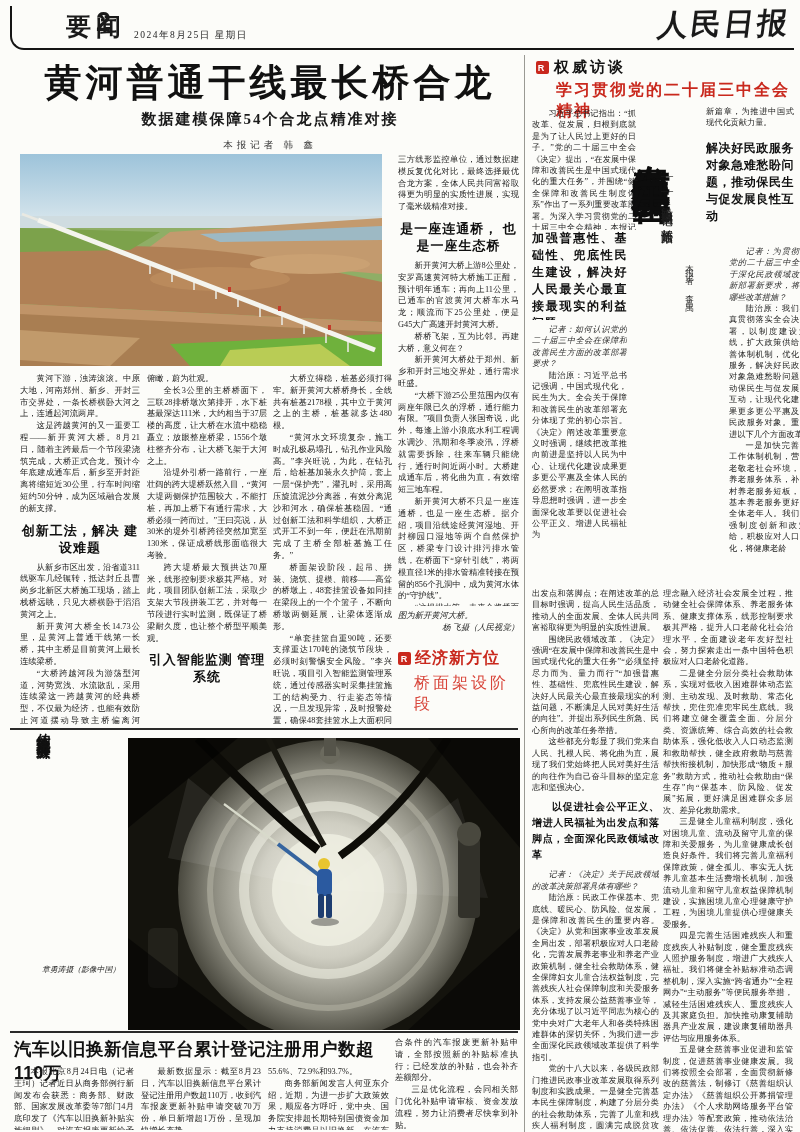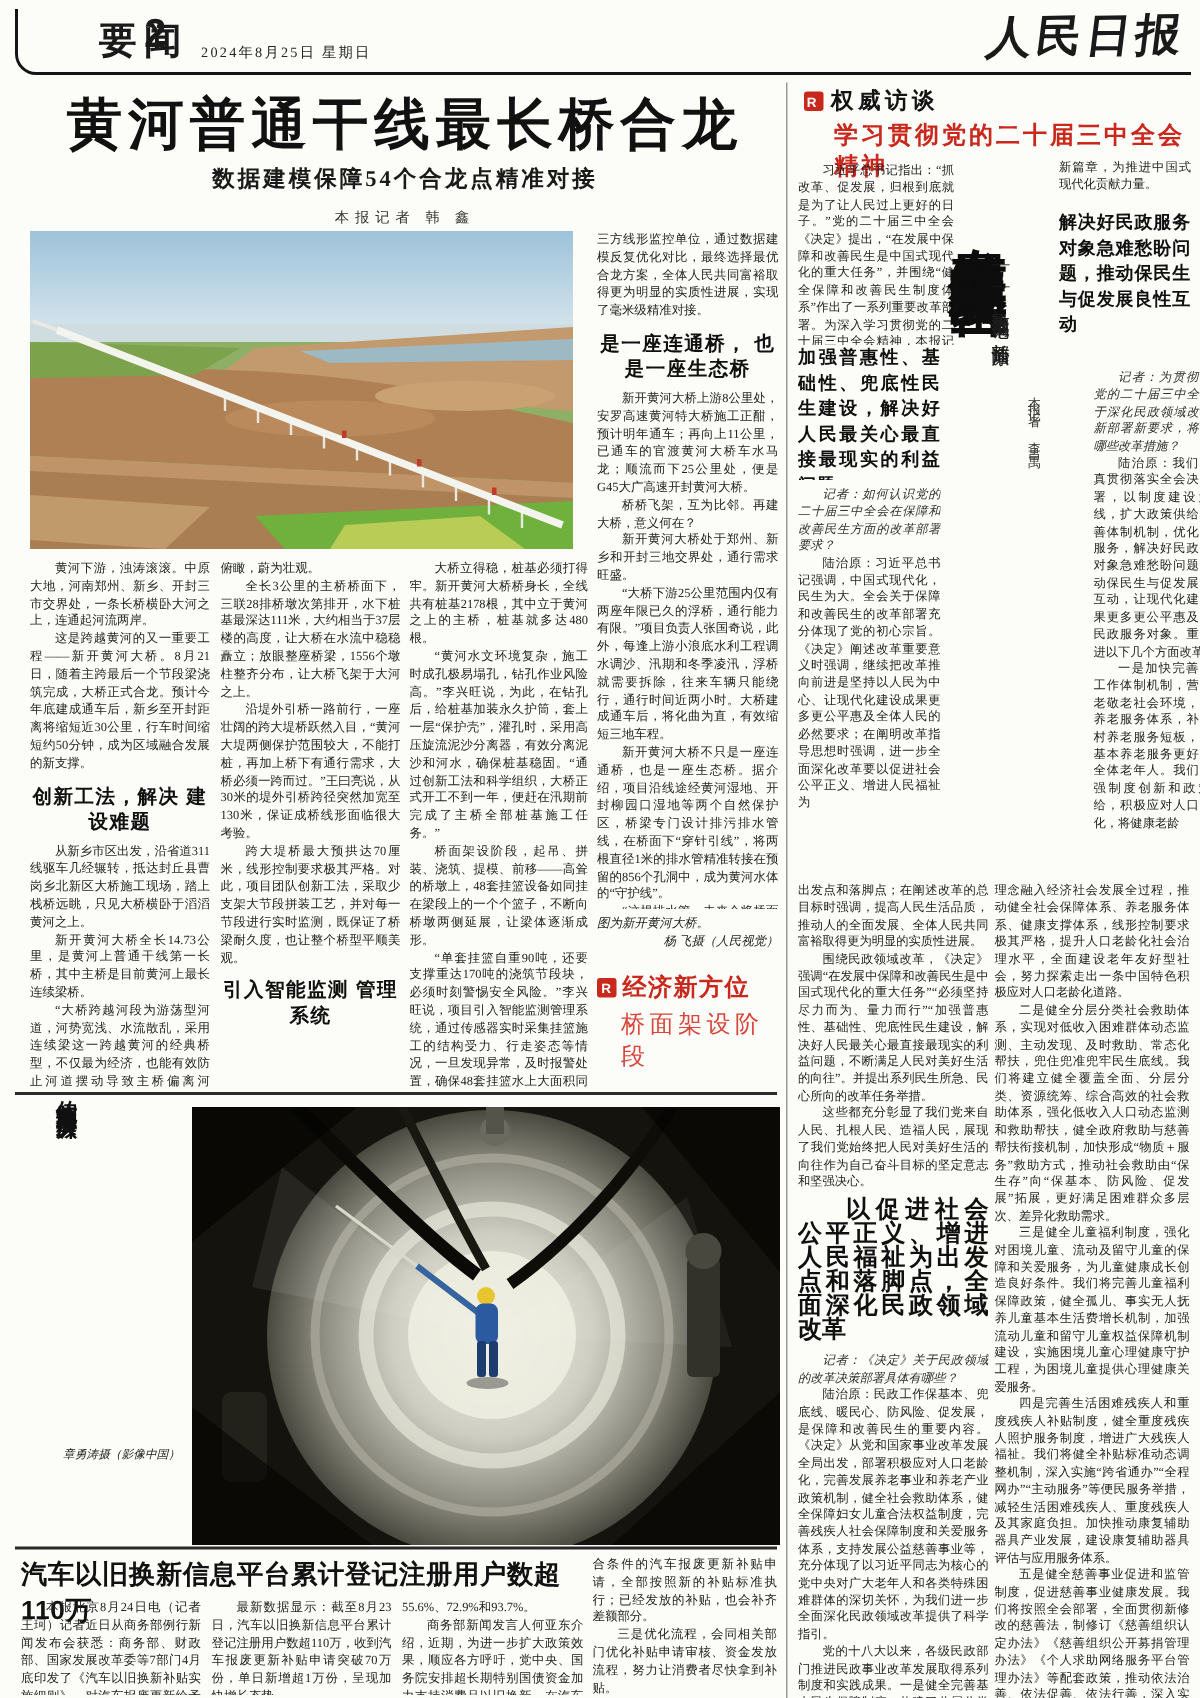--- a/index.html
+++ b/index.html
@@ -19,21 +19,21 @@
             transform:skewX(-8deg) rotate(-1deg);}
 
   
   .body-text{font-size:8.3px;line-height:11.8px;text-align:justify;color:#222;overflow:hidden;}
   .pg{margin:0;}
   .pg.p{text-indent:2em;}
   .pg.cont{text-indent:0;}
   .pg.q{text-indent:2em;font-style:italic;color:#2e2e2e;}
   .pg.sub{font-family:"Liberation Sans","DejaVu Sans",sans-serif;font-weight:700;font-size:13px;
           line-height:17px;text-align:center;text-indent:0;margin:7px 0 6px;color:#101010;letter-spacing:1px;}
-  .pg.bigsub{font-family:"Liberation Sans","DejaVu Sans",sans-serif;font-weight:700;font-size:16px;
+  .pg.bigsub{font-family:"Liberation Sans","DejaVu Sans",sans-serif;font-weight:700;font-size:10px;
           line-height:16px;text-indent:2em;margin:6px 0;color:#101010;}
 
   
   .main-headline{left:28px;top:58px;width:484px;text-align:center;font-size:37px;font-weight:900;
                  letter-spacing:4px;font-family:"Liberation Sans","DejaVu Sans",sans-serif;color:#111;}
   .main-deck{left:28px;top:110px;width:484px;text-align:center;font-size:15px;font-weight:700;letter-spacing:2px;}
   .main-byline{left:28px;top:139px;width:484px;text-align:center;font-size:9.5px;letter-spacing:4px;color:#333;}
   .photo1{left:20px;top:154px;width:362px;height:212px;}
   .col{overflow:hidden;}
   .caption-block{font-size:8.3px;line-height:12px;font-style:italic;color:#222;}
@@ -266,21 +266,21 @@
   <div class="abs iv-subhead" style="left:706px;top:140px;width:88px;height:100px;">解决好民政服务对象急难愁盼问题，推动保民生与促发展良性互动</div>
   <div class="abs col iv-text" style="left:706px;top:246px;width:88px;height:338px;margin-left:23px;">
       <div class="pg q">记者：为贯彻落实党的二十届三中全会关于深化民政领域改革的新部署新要求，将采取哪些改革措施？</div>
       <div class="pg p">陆治原：我们将认真贯彻落实全会决策部署，以制度建设为主线，扩大政策供给，完善体制机制，优化管理服务，解决好民政服务对象急难愁盼问题，推动保民生与促发展良性互动，让现代化建设成果更多更公平惠及各类民政服务对象。重点推进以下几个方面改革。</div>
       <div class="pg p">一是加快完善老龄工作体制机制，营造孝老敬老社会环境，健全养老服务体系，补齐农村养老服务短板，推进基本养老服务更好惠及全体老年人。我们将加强制度创新和政策供给，积极应对人口老龄化，将健康老龄</div>
     </div>
 
   <div class="abs col iv-text" style="left:532px;top:588px;width:127px;height:544px;">
       <div class="pg cont">出发点和落脚点；在阐述改革的总目标时强调，提高人民生活品质，推动人的全面发展、全体人民共同富裕取得更为明显的实质性进展。</div>
       <div class="pg p">围绕民政领域改革，《决定》强调“在发展中保障和改善民生是中国式现代化的重大任务”“必须坚持尽力而为、量力而行”“加强普惠性、基础性、兜底性民生建设，解决好人民最关心最直接最现实的利益问题，不断满足人民对美好生活的向往”。并提出系列民生所急、民心所向的改革任务举措。</div>
-      <div class="pg p">这些都充分彰显了我们党来自人民、扎根人民、造福人民，展现了我们党始终把人民对美好生活的向往作为自己奋斗目标的坚定意志和坚强决心。</div>
+      <div class="pg p">这些都充分彰显了我们党来自人民、扎根人民、将化曲为直，展现了我们党始终把人民对美好生活的向往作为自己奋斗目标的坚定意志和坚强决心。</div>
       <div class="pg bigsub">以促进社会公平正义、增进人民福祉为出发点和落脚点，全面深化民政领域改革</div>
       <div class="pg q">记者：《决定》关于民政领域的改革决策部署具体有哪些？</div>
       <div class="pg p">陆治原：民政工作保基本、兜底线、暖民心、防风险、促发展，是保障和改善民生的重要内容。《决定》从党和国家事业改革发展全局出发，部署积极应对人口老龄化，完善发展养老事业和养老产业政策机制，健全社会救助体系，健全保障妇女儿童合法权益制度，完善残疾人社会保障制度和关爱服务体系，支持发展公益慈善事业等，充分体现了以习近平同志为核心的党中央对广大老年人和各类特殊困难群体的深切关怀，为我们进一步全面深化民政领域改革提供了科学指引。</div>
       <div class="pg p">党的十八大以来，各级民政部门推进民政事业改革发展取得系列制度和实践成果。一是健全完善基本民生保障制度，构建了分层分类的社会救助体系，完善了儿童和残疾人福利制度，圆满完成脱贫攻坚“兜底保障一批”政治任务。二是推动建立基本养老服务体系，养老服务实现增量提质，增进了亿万老年人民生福祉。三是创新基层社会治理，近90万个社会组织和1.4万个慈善组织成为社会主义现代化建设的重要力量。四是改革完善专项事务管理制度机制，在婚姻、殡葬等领域采取系列惠民便民措施，增强了民政服务对象获得感。</div>
     </div>
   <div class="abs col iv-text" style="left:663px;top:588px;width:130px;height:544px;">
       <div class="pg cont">理念融入经济社会发展全过程，推动健全社会保障体系、养老服务体系、健康支撑体系，线形控制要求极其严格，提升人口老龄化社会治理水平，全面建设老年友好型社会，努力探索走出一条中国特色积极应对人口老龄化道路。</div>
       <div class="pg p">二是健全分层分类社会救助体系，实现对低收入困难群体动态监测、主动发现、及时救助、常态化帮扶，兜住兜准兜牢民生底线。我们将建立健全覆盖全面、分层分类、资源统筹、综合高效的社会救助体系，强化低收入人口动态监测和救助帮扶，健全政府救助与慈善帮扶衔接机制，加快形成“物质＋服务”救助方式，推动社会救助由“保生存”向“保基本、防风险、促发展”拓展，更好满足困难群众多层次、差异化救助需求。</div>
       <div class="pg p">三是健全儿童福利制度，强化对困境儿童、流动及留守儿童的保障和关爱服务，为儿童健康成长创造良好条件。我们将完善儿童福利保障政策，健全孤儿、事实无人抚养儿童基本生活费增长机制，加强流动儿童和留守儿童权益保障机制建设，实施困境儿童心理健康守护工程，为困境儿童提供心理健康关爱服务。</div>
       <div class="pg p">四是完善生活困难残疾人和重度残疾人补贴制度，健全重度残疾人照护服务制度，增进广大残疾人福祉。我们将健全补贴标准动态调整机制，深入实施“跨省通办”“全程网办”“主动服务”等便民服务举措，减轻生活困难残疾人、重度残疾人及其家庭负担。加快推动康复辅助器具产业发展，建设康复辅助器具评估与应用服务体系。</div>

